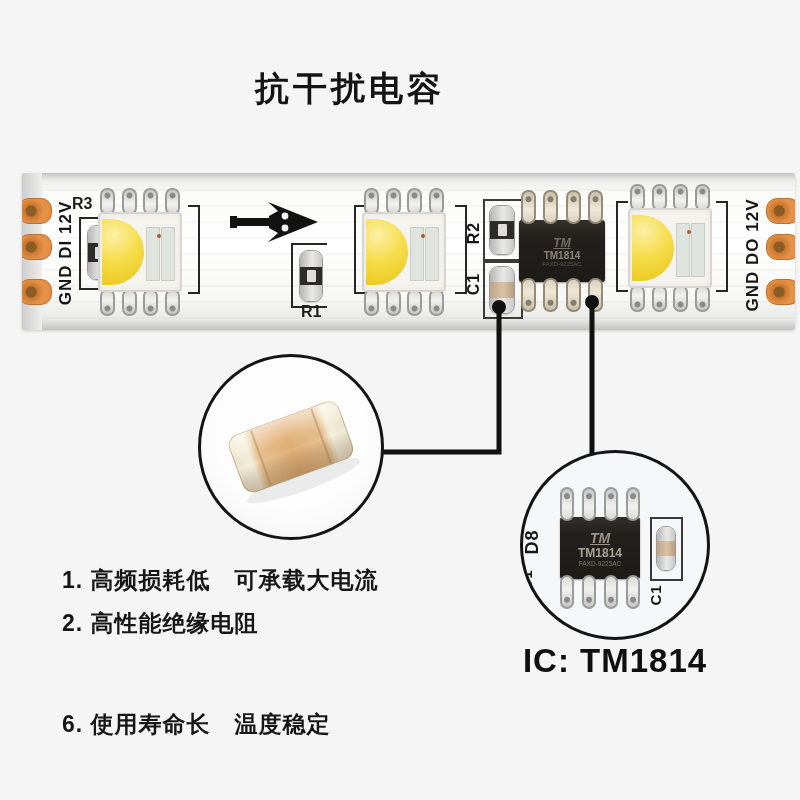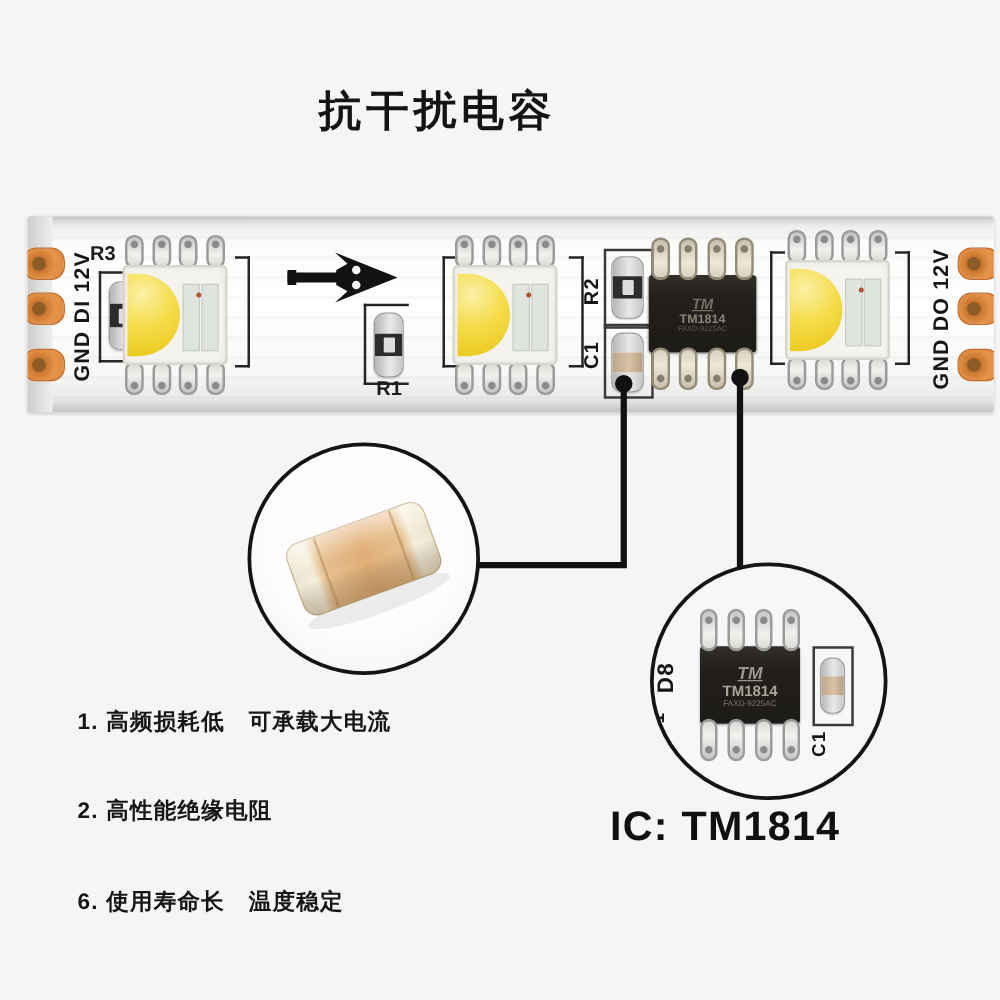--- a/index.html
+++ b/index.html
@@ -75,24 +75,24 @@
       linear-gradient(0deg,#c9c0ab,#efe8d8 60%,#d8d0bd);}
   .ic-body{background:linear-gradient(180deg,#33302b,#221f1c 30%,#1d1b18);
     border-radius:3px;display:flex;flex-direction:column;align-items:center;justify-content:center;
     box-shadow:0 1px 2px rgba(0,0,0,0.4);}
   .ic-logo{font-style:italic;font-weight:bold;text-decoration:underline;}
   
   .callout-circle{border:3px solid #141414;border-radius:50%;overflow:hidden;box-sizing:border-box;}
   .circle-cap{left:198px;top:354px;width:186px;height:186px;
     background:radial-gradient(circle at 50% 42%, #fdfdfd 55%, #f0f0f0);}
   .circle-ic{left:520px;top:450px;width:190px;height:190px;background:#f6f7f9;}
-  .ic-caption{left:488px;top:642px;width:254px;text-align:left;
+  .ic-caption{left:488px;top:642px;width:254px;text-align:center;
     font-size:33px;font-weight:bold;letter-spacing:1px;color:#101010;}
   
-  .feature{left:62px;font-size:18px;font-weight:bold;color:#161616;letter-spacing:1px;white-space:nowrap;}
+  .feature{left:62px;font-size:23px;font-weight:bold;color:#161616;letter-spacing:1px;white-space:nowrap;}
   svg{display:block;}
 </style>
 </head>
 <body>
 
 <div class="abs page-title">抗干扰电容</div>
 
 <div class="abs strip">
   <div class="abs strip-endband"></div>
 
@@ -306,14 +306,14 @@
     <div class="m"></div>
       <div class="tan"></div>
       <div class="m"></div>
   </div>
   <div class="abs vlabel" style="left:117px;top:134px;width:30px;height:16px;font-size:15px;">C1</div>
 </div>
 
 <div class="abs ic-caption">IC: TM1814</div>
 
 <div class="abs feature" style="top:565px;">1. 高频损耗低　可承载大电流</div>
-<div class="abs feature" style="top:636px;">2. 高性能绝缘电阻</div>
+<div class="abs feature" style="top:608px;">2. 高性能绝缘电阻</div>
 <div class="abs feature" style="top:709px;">6. 使用寿命长　温度稳定</div>
 
 </body></html>

